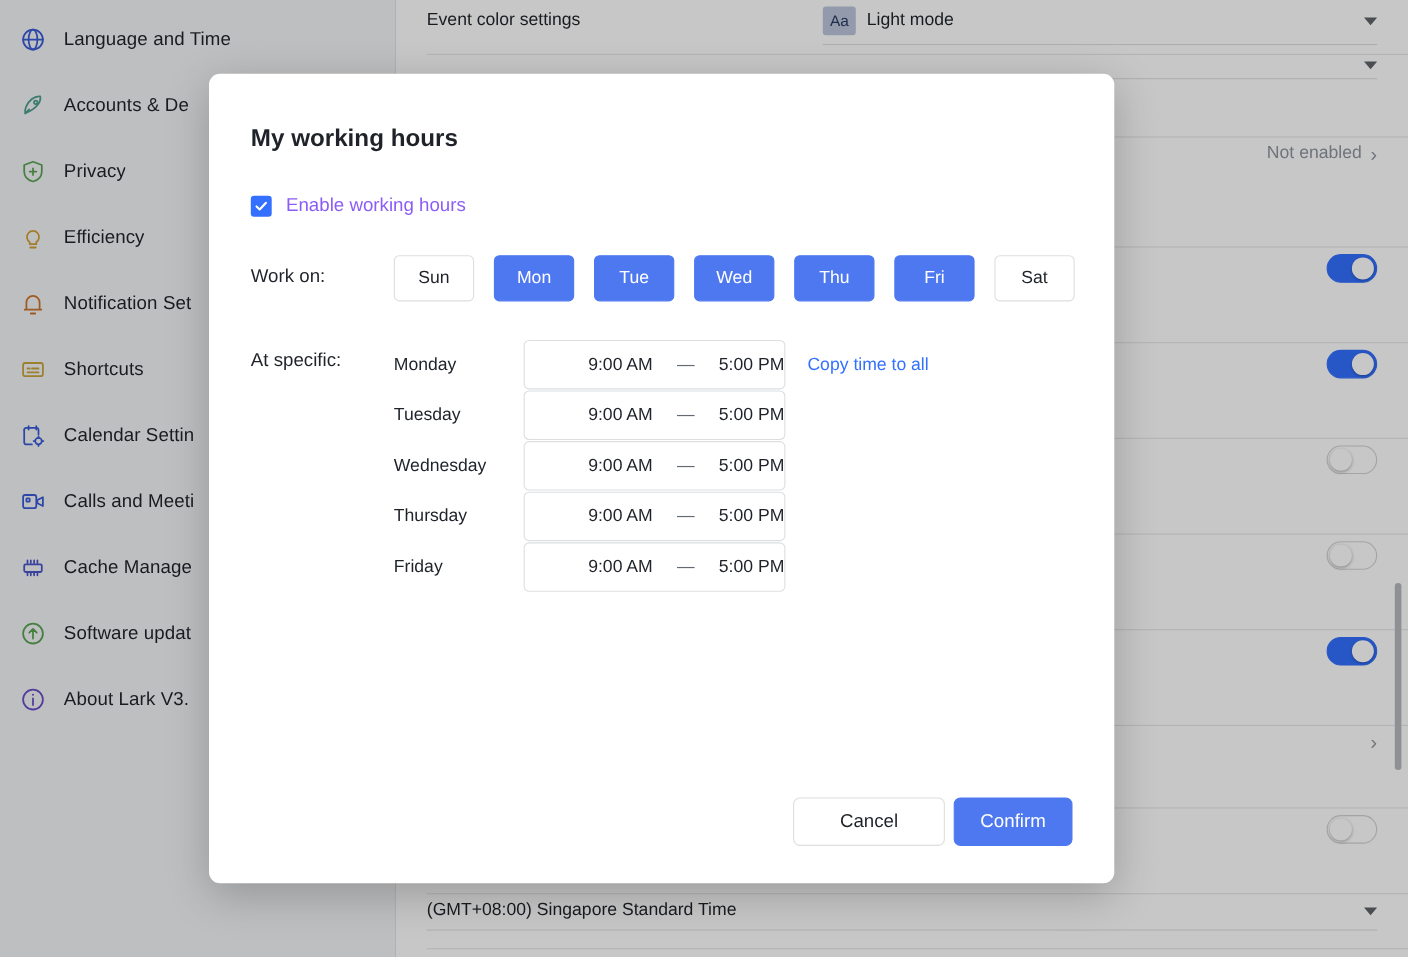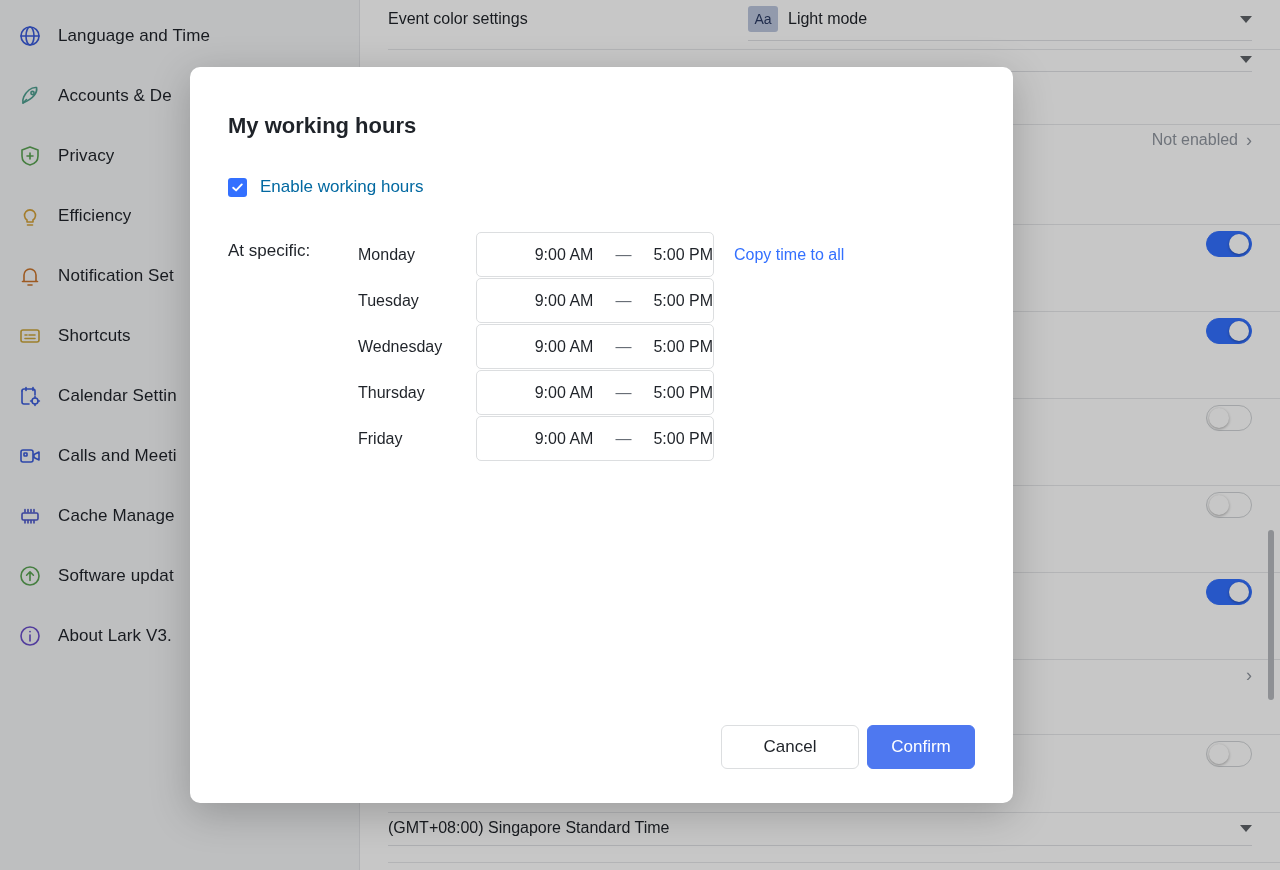--- a/index.html
+++ b/index.html
@@ -153,21 +153,21 @@
     display: flex; align-items: center; gap: 13px;
     margin-top: 38px; margin-left: 2px;
   }
   .checkbox {
     width: 19px; height: 19px; border-radius: 3px;
     background: #3370ff;
     display: flex; align-items: center; justify-content: center;
     flex: 0 0 19px;
   }
   .checkbox svg { display: block; }
-  .chk-label { font-size: 17px; color: #0369a1; }
+  .chk-label { font-size: 17px; color: #8b5cf6; }
 
   .field-row {
     display: flex; align-items: flex-start;
     margin-top: 35px;
   }
   .field-key {
     font-size: 17px; color: #1f2329;
     flex: 0 0 130px;
     padding-top: 9px;
     margin-left: 2px;
@@ -451,20 +451,32 @@
 
   <div class="chk-row">
     <span class="checkbox">
       <svg width="13" height="13" viewBox="0 0 13 13" aria-hidden="true">
         <path d="M2.2 6.7 L5.1 9.4 L10.8 3.4" fill="none" stroke="#ffffff" stroke-width="1.9" stroke-linecap="round" stroke-linejoin="round"></path>
       </svg>
     </span>
     <span class="chk-label">Enable working hours</span>
   </div>
 
+  <div class="field-row">
+    <div class="field-key">Work on:</div>
+    <div class="days" id="day-selector">
+        <div class="day-btn">Sun</div>
+        <div class="day-btn sel">Mon</div>
+        <div class="day-btn sel">Tue</div>
+        <div class="day-btn sel">Wed</div>
+        <div class="day-btn sel">Thu</div>
+        <div class="day-btn sel">Fri</div>
+        <div class="day-btn">Sat</div>
+      </div>
+  </div>
 
   <div class="field-row">
     <div class="field-key">At specific:</div>
     <div class="spec-block" id="schedule-list">
         <div class="spec-row">
           <span class="spec-day">Monday</span>
           <div class="time-box">
             <span>9:00 AM</span>
             <span class="time-dash">—</span>
             <span>5:00 PM</span>

